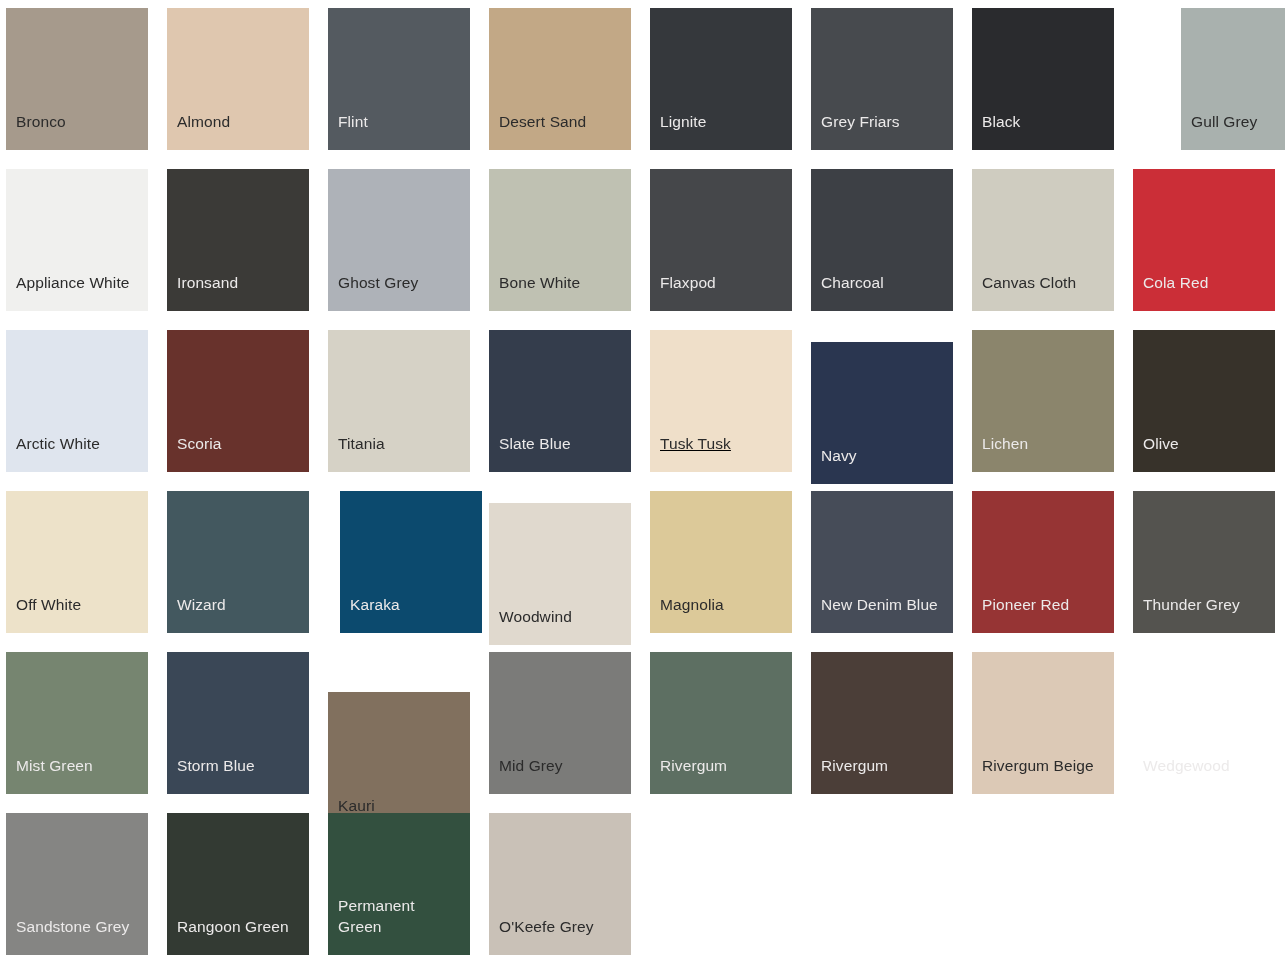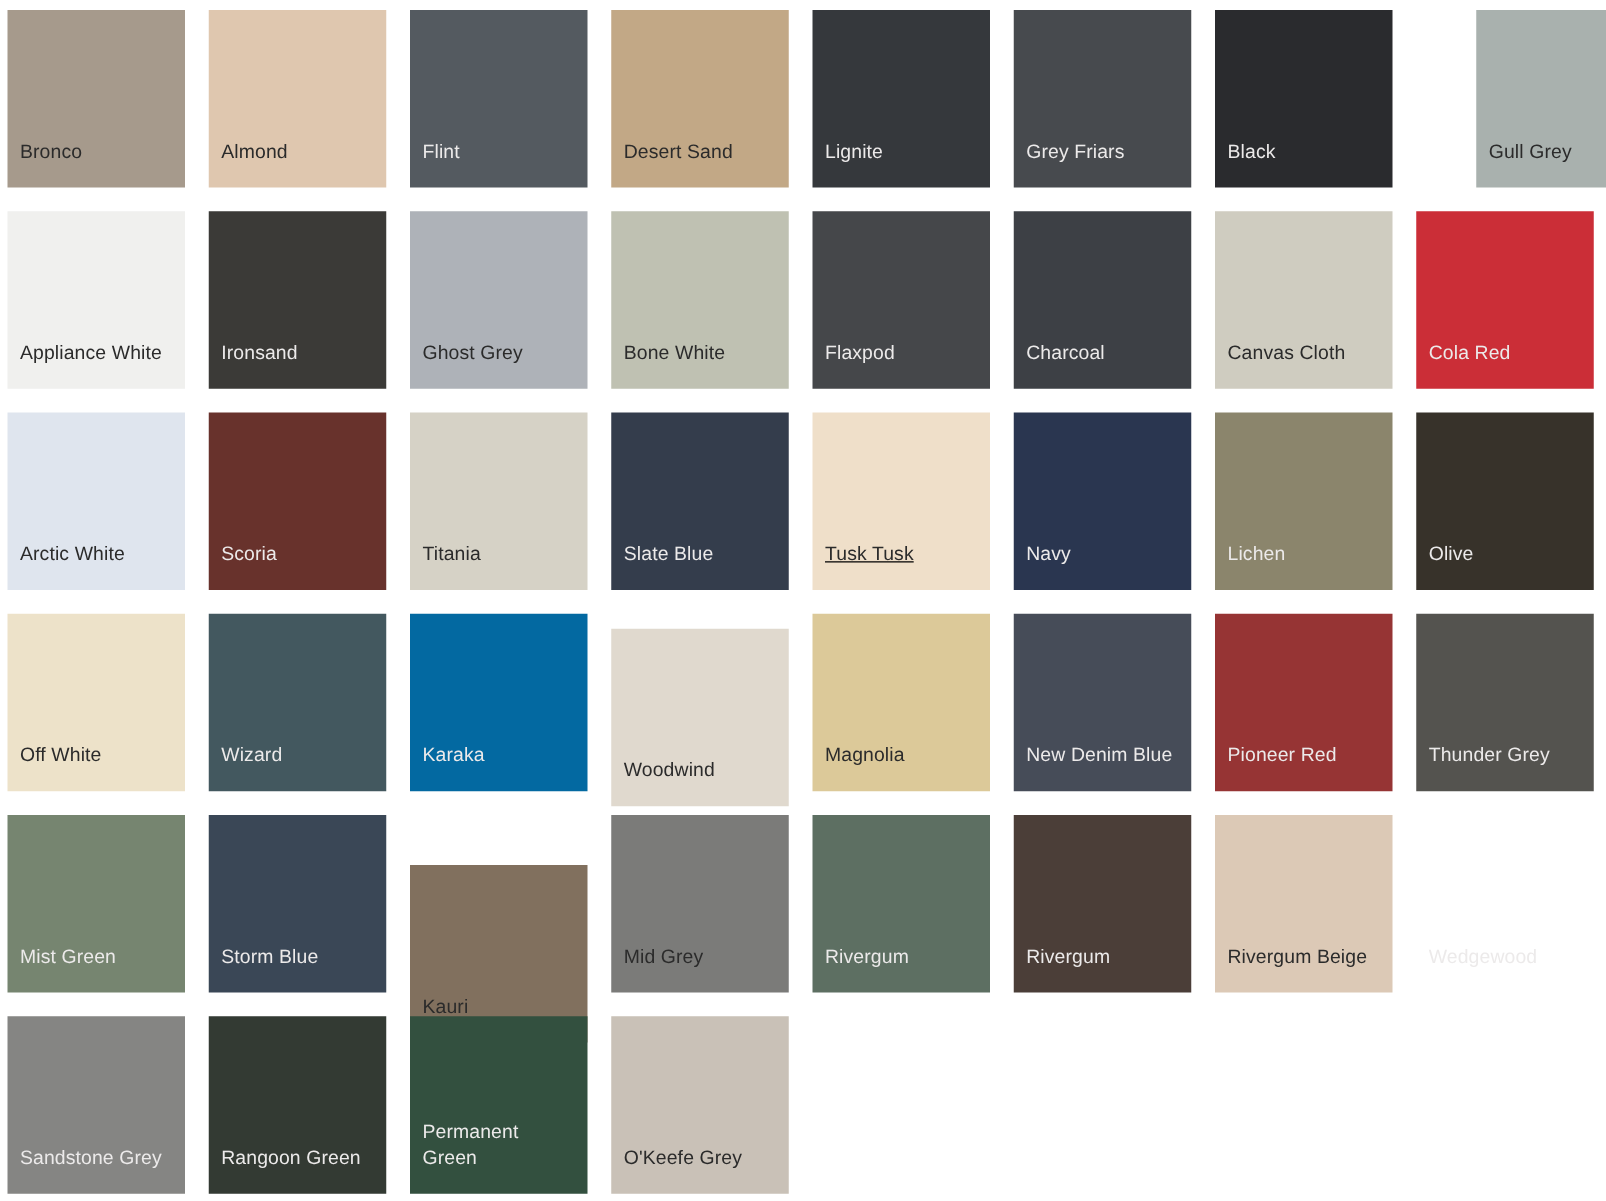--- a/index.html
+++ b/index.html
@@ -112,36 +112,36 @@
     </div>
     <div class="swatch dark-text" style="background-color: rgb(214, 210, 198);">
       <span class="swatch-label">Titania</span>
     </div>
     <div class="swatch light-text" style="background-color: rgb(52, 61, 76);">
       <span class="swatch-label">Slate Blue</span>
     </div>
     <div class="swatch dark-text" style="background-color: rgb(239, 223, 201); text-decoration: underline;">
       <span class="swatch-label">Tusk Tusk</span>
     </div>
-    <div class="swatch light-text" style="background-color: rgb(42, 54, 80);">
+    <div class="swatch light-text" style="background-color: rgb(42, 54, 80); margin-top: 12px;">
       <span class="swatch-label">Navy</span>
     </div>
     <div class="swatch light-text" style="background-color: rgb(139, 133, 108);">
       <span class="swatch-label">Lichen</span>
     </div>
     <div class="swatch light-text" style="background-color: rgb(55, 50, 42);">
       <span class="swatch-label">Olive</span>
     </div>
     <div class="swatch dark-text" style="background-color: rgb(237, 226, 201);">
       <span class="swatch-label">Off White</span>
     </div>
     <div class="swatch light-text" style="background-color: rgb(67, 88, 95);">
       <span class="swatch-label">Wizard</span>
     </div>
-    <div class="swatch light-text" style="background-color: #0369a1;">
+    <div class="swatch light-text" style="background-color: #0c4a6e; margin-left: 12px;">
       <span class="swatch-label">Karaka</span>
     </div>
     <div class="swatch dark-text" style="background-color: rgb(224, 217, 206); margin-top: 12px;">
       <span class="swatch-label">Woodwind</span>
     </div>
     <div class="swatch dark-text" style="background-color: rgb(220, 201, 153);">
       <span class="swatch-label">Magnolia</span>
     </div>
     <div class="swatch light-text" style="background-color: rgb(70, 76, 88);">
       <span class="swatch-label">New Denim Blue</span>

